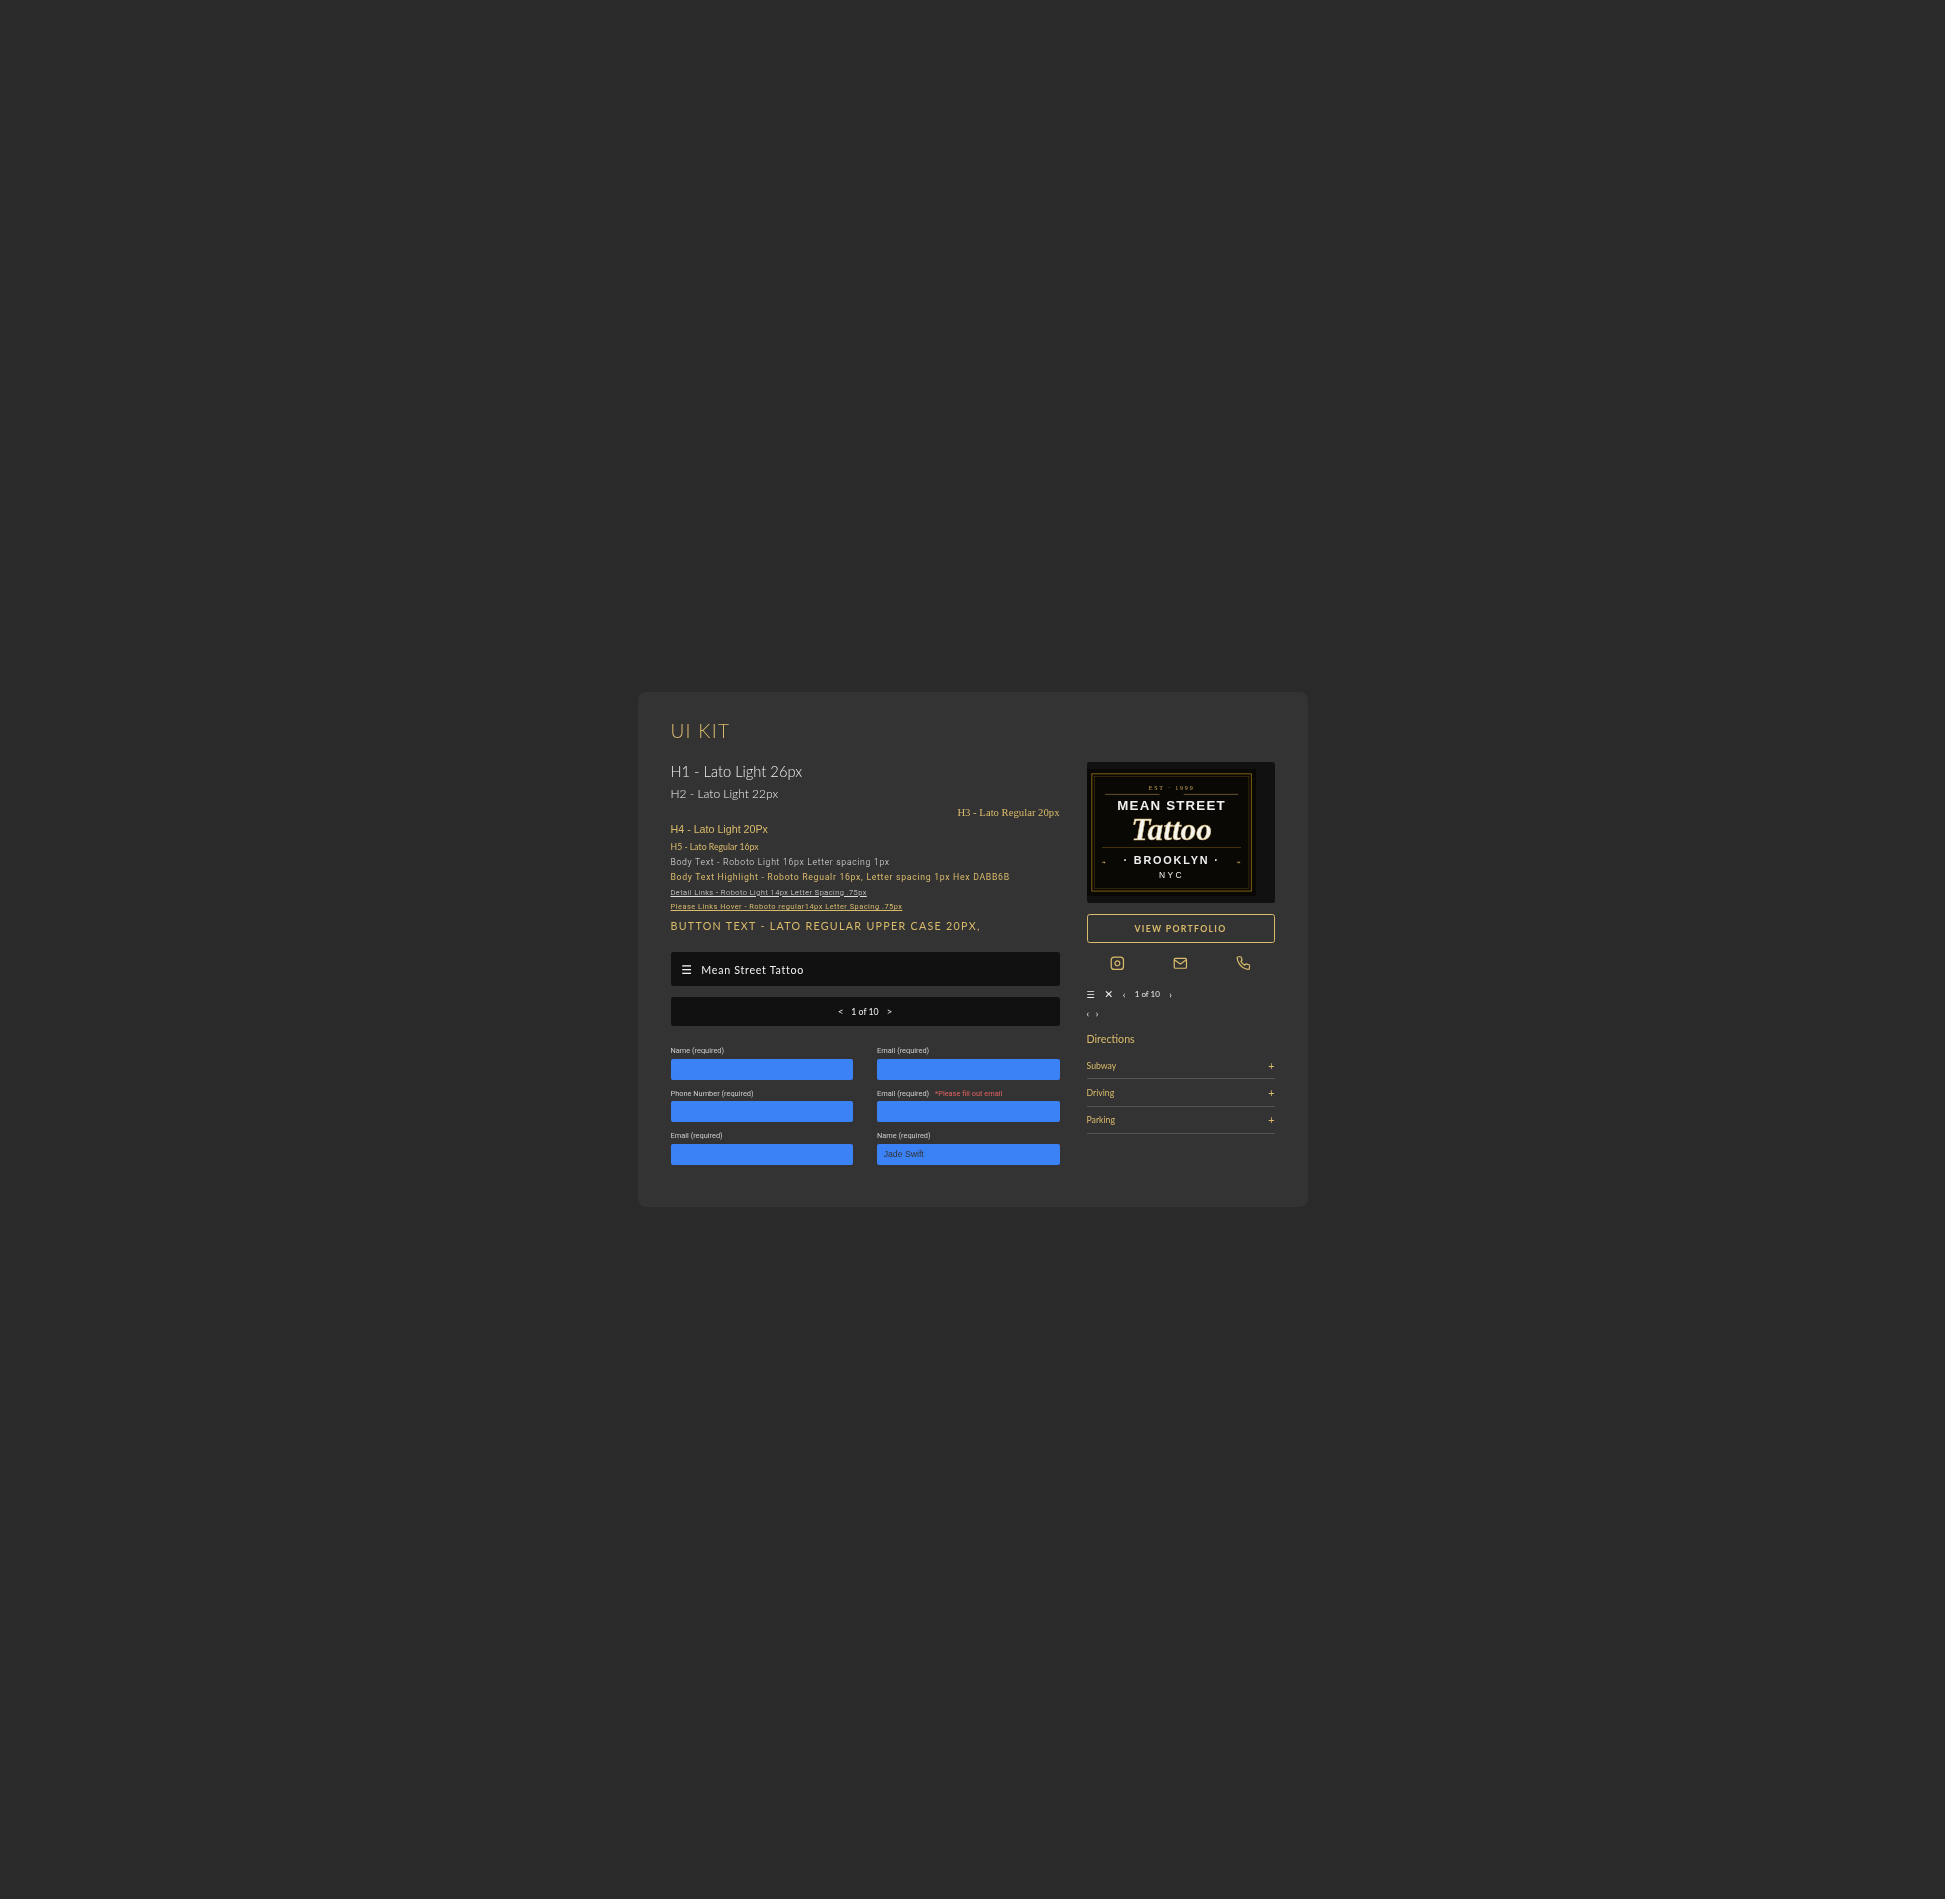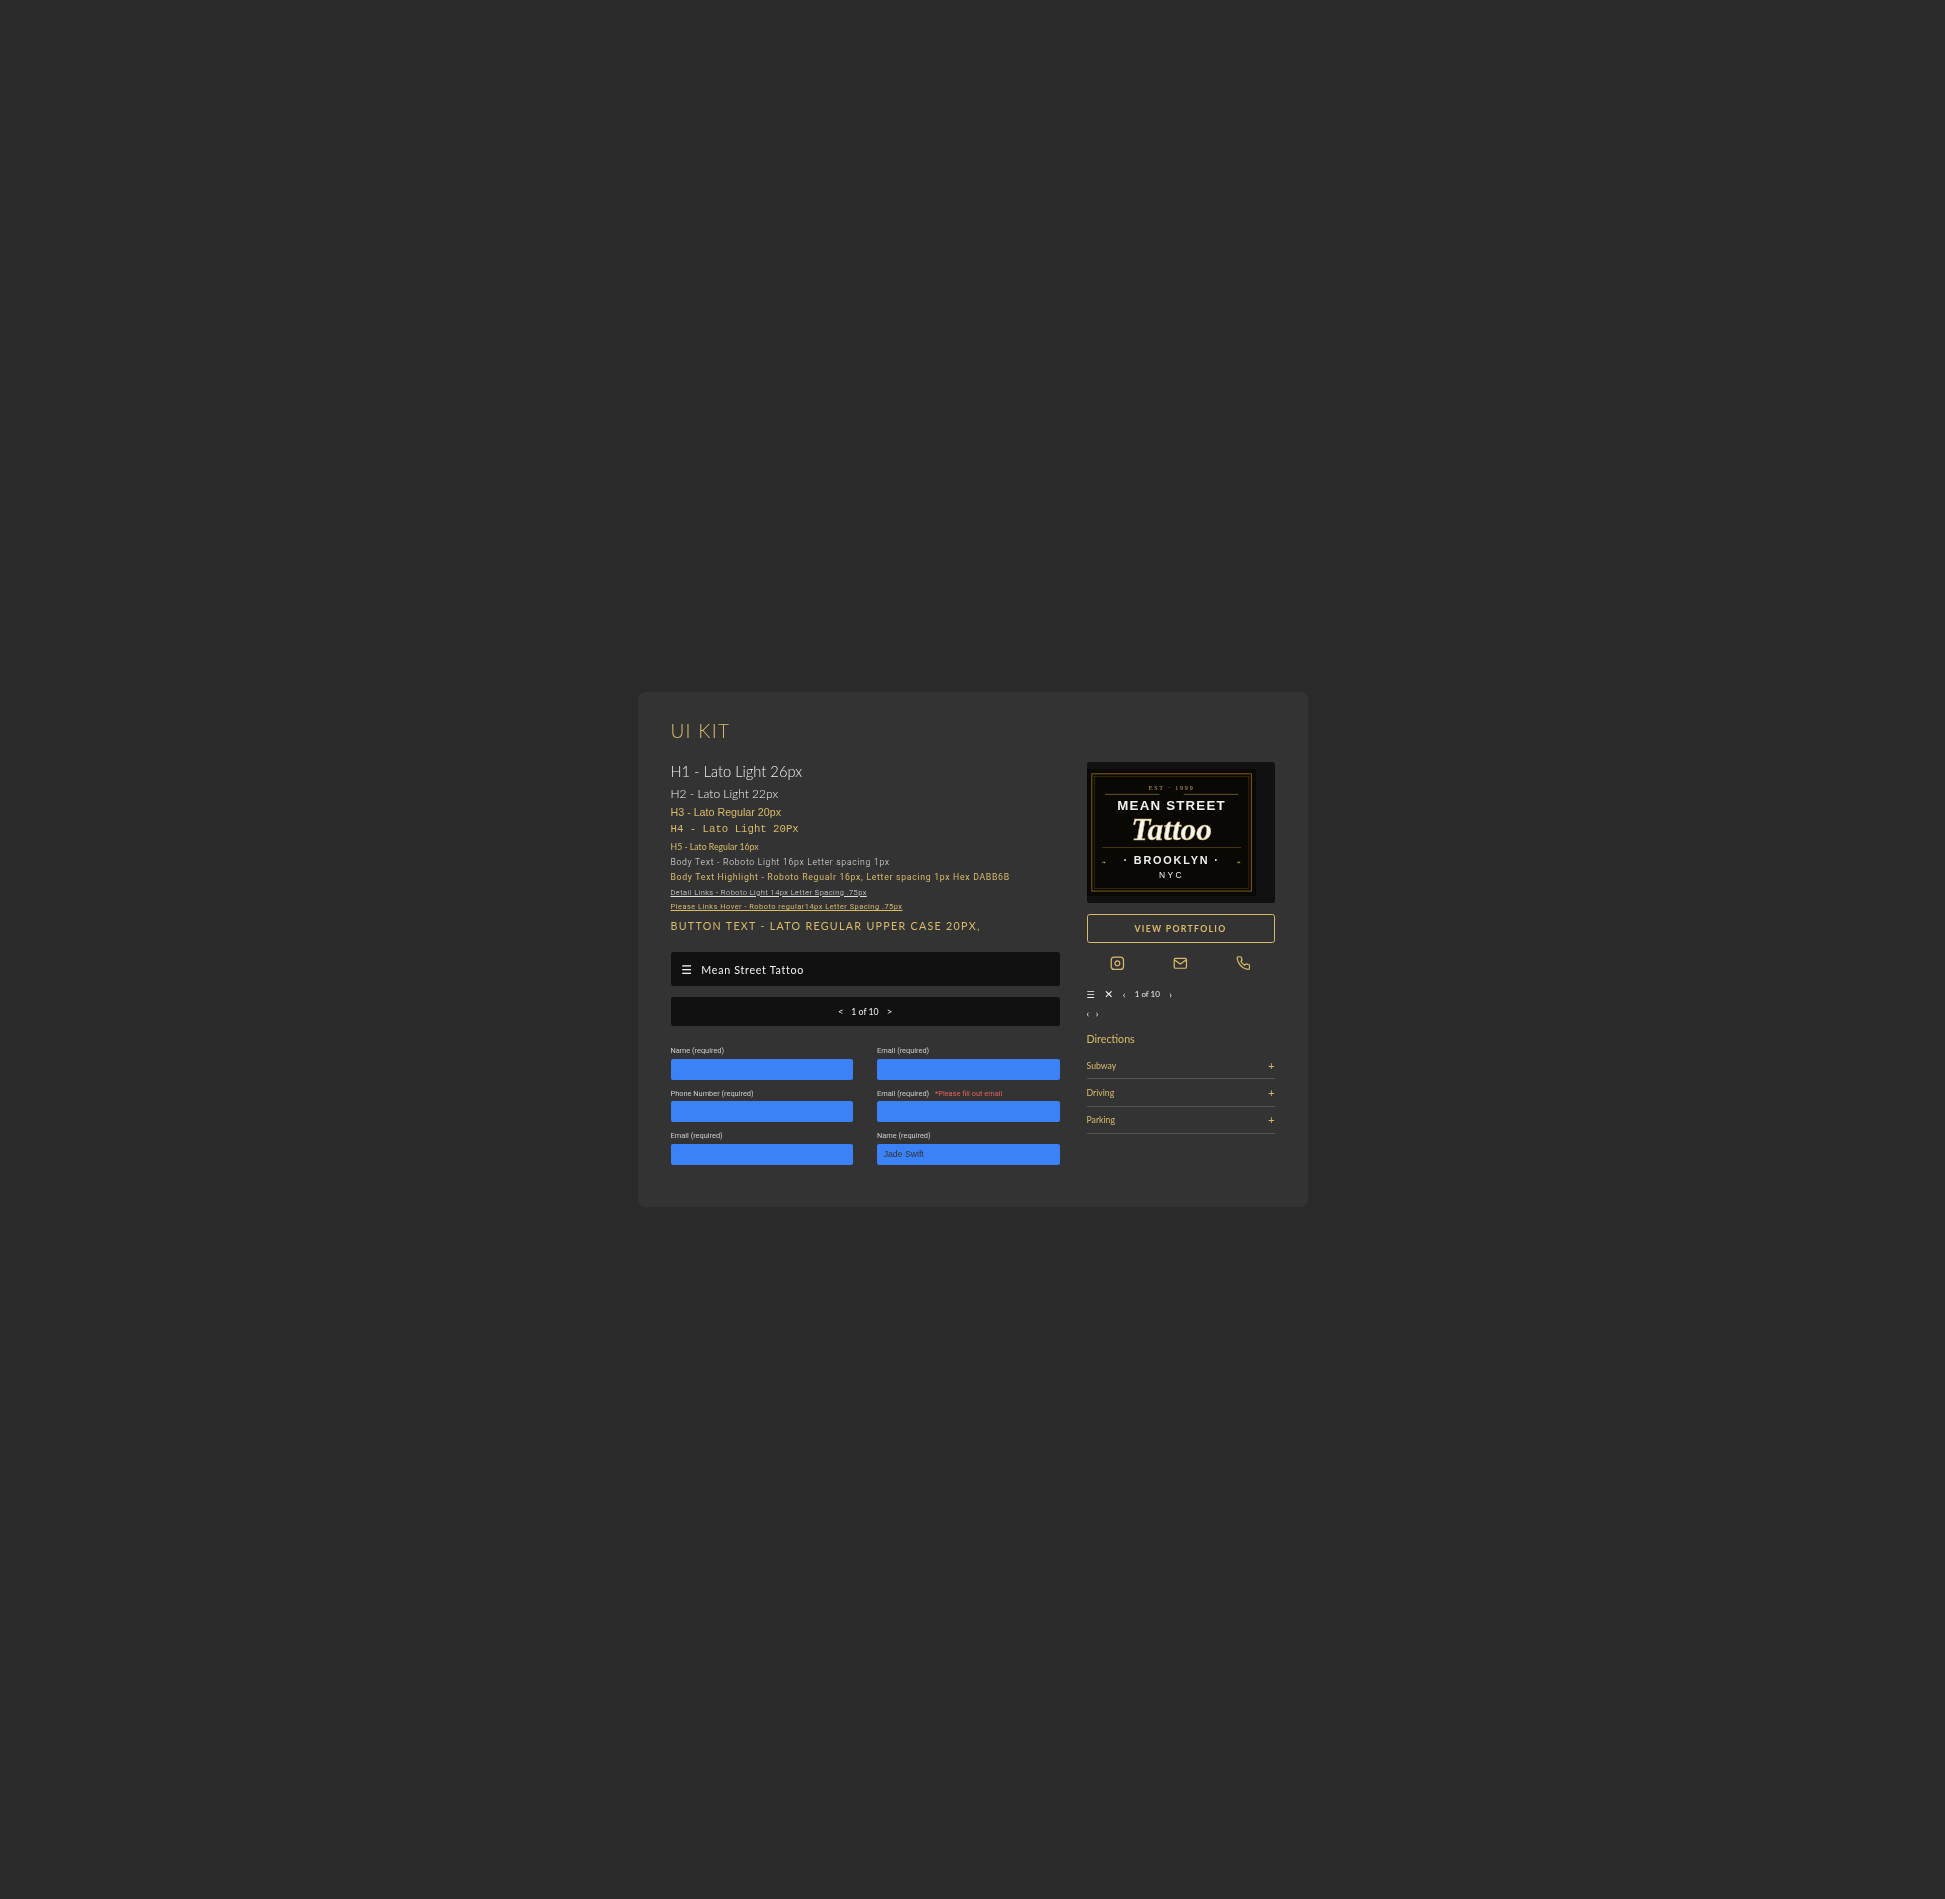--- a/index.html
+++ b/index.html
@@ -80,28 +80,29 @@
       color: #f0f0f0;
       font-size: 12px;
       font-weight: 300;
       font-family: 'Lato', sans-serif;
       margin-bottom: 5.4px;
     }
     .h3-style {
       color: #DABB6B;
       font-size: 10.7px;
       font-weight: 400;
+      font-family: Liberation Serif, serif;
+      margin-bottom: 5.4px;
+      text-align: right;
+    }
+    .h4-style {
+      color: #DABB6B;
+      font-size: 10.7px;
+      font-weight: 300;
       font-family: Liberation Sans, sans-serif;
-      margin-bottom: 5.4px;
-    }
-    .h4-style {
-      color: #DABB6B;
-      font-size: 10.7px;
-      font-weight: 300;
-      font-family: Liberation Mono, monospace;
       margin-bottom: 5.4px;
     }
     .h5-style {
       color: #DABB6B;
       font-size: 8.7px;
       font-weight: 400;
       font-family: 'Lato', sans-serif;
       margin-bottom: 5.4px;
     }
     .body-text {

